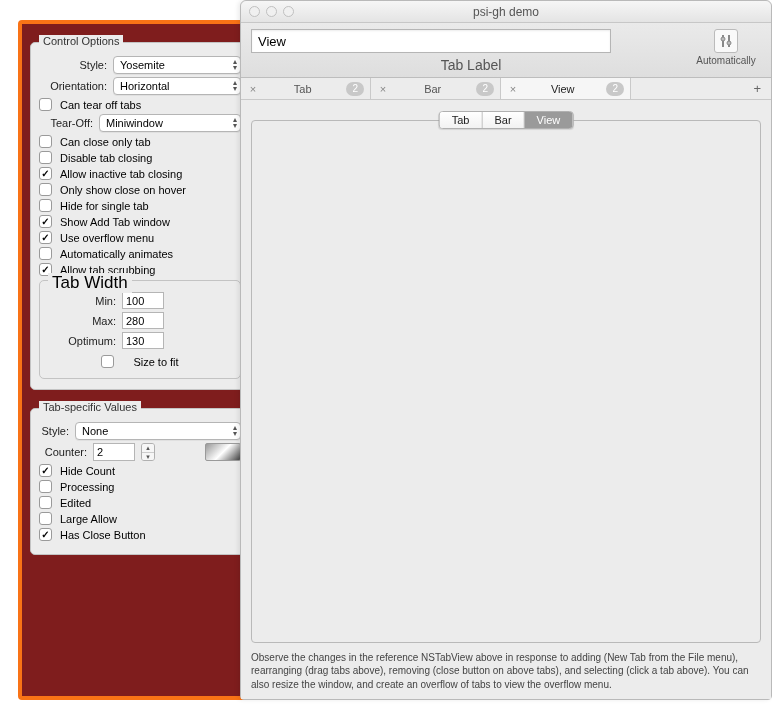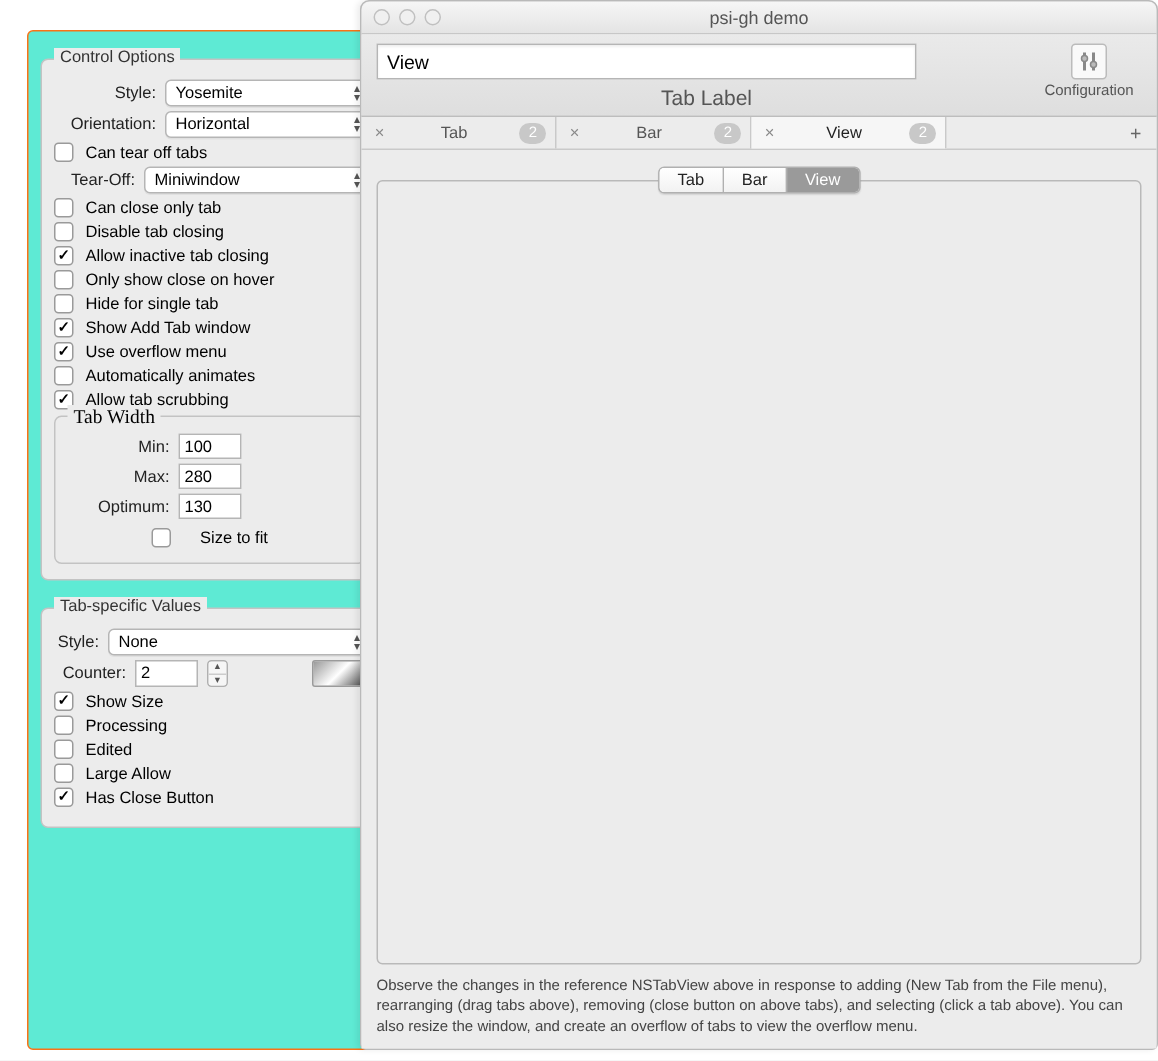--- a/index.html
+++ b/index.html
@@ -14,22 +14,22 @@
     overflow: hidden;
   }
 
   
   .left-panel {
     position: absolute;
     left: 18px;
     top: 20px;
     width: 244px;
     height: 680px;
-    background: #5eead4;
-    border: 1px solid #f97316;
+    background: #7f1d1d;
+    border: 4px solid #f97316;
     border-radius: 4px;
   }
   .group {
     position: relative;
     border: 1px solid #c3c3c3;
     border-radius: 5px;
     margin: 18px 8px 8px 8px;
     padding: 10px 8px 10px 8px;
     background: #ececec;
   }
@@ -118,22 +118,21 @@
     padding: 8px 8px 10px 8px;
     margin-top: 4px;
     position: relative;
   }
   .sub-title {
     position: absolute;
     top: -8px;
     left: 8px;
     background: #ececec;
     padding: 0 4px;
-    font-size: 13px;
-    font-family: Liberation Serif, serif;
+    font-size: 17px;
   }
   .num-input {
     width: 42px;
     border: 1px solid #b5b5b5;
     background: #fff;
     font-size: 11px;
     padding: 1px 3px;
     height: 17px;
   }
   .counter-input {
@@ -495,21 +494,21 @@
       <div class="stepper">
           <span>▴</span>
           <span>▾</span>
         </div>
       <div style="flex:1"></div>
       <div class="color-well"></div>
     </div>
 
     <div class="check-row">
         <span class="chk checked"></span>
-        <span>Show Size</span>
+        <span>Hide Count</span>
       </div>
     <div class="check-row">
         <span class="chk"></span>
         <span>Processing</span>
       </div>
     <div class="check-row">
         <span class="chk"></span>
         <span>Edited</span>
       </div>
     <div class="check-row">
@@ -540,21 +539,21 @@
     </div>
     <div class="config-col">
       <div class="config-icon">
         <svg width="14" height="14" viewBox="0 0 14 14">
             <rect x="3" y="1" width="2" height="12" fill="#888"></rect>
             <rect x="9" y="1" width="2" height="12" fill="#888"></rect>
             <circle cx="4" cy="5" r="2" fill="#bbb" stroke="#888"></circle>
             <circle cx="10" cy="9" r="2" fill="#bbb" stroke="#888"></circle>
           </svg>
       </div>
-      <div class="config-caption">Configuration</div>
+      <div class="config-caption">Automatically</div>
     </div>
   </div>
 
   <div class="tabstrip">
     <div class="tabitem">
       <span class="close">×</span>
       <span class="title">Tab</span>
       <span class="badge">2</span>
     </div>
     <div class="tabitem">

